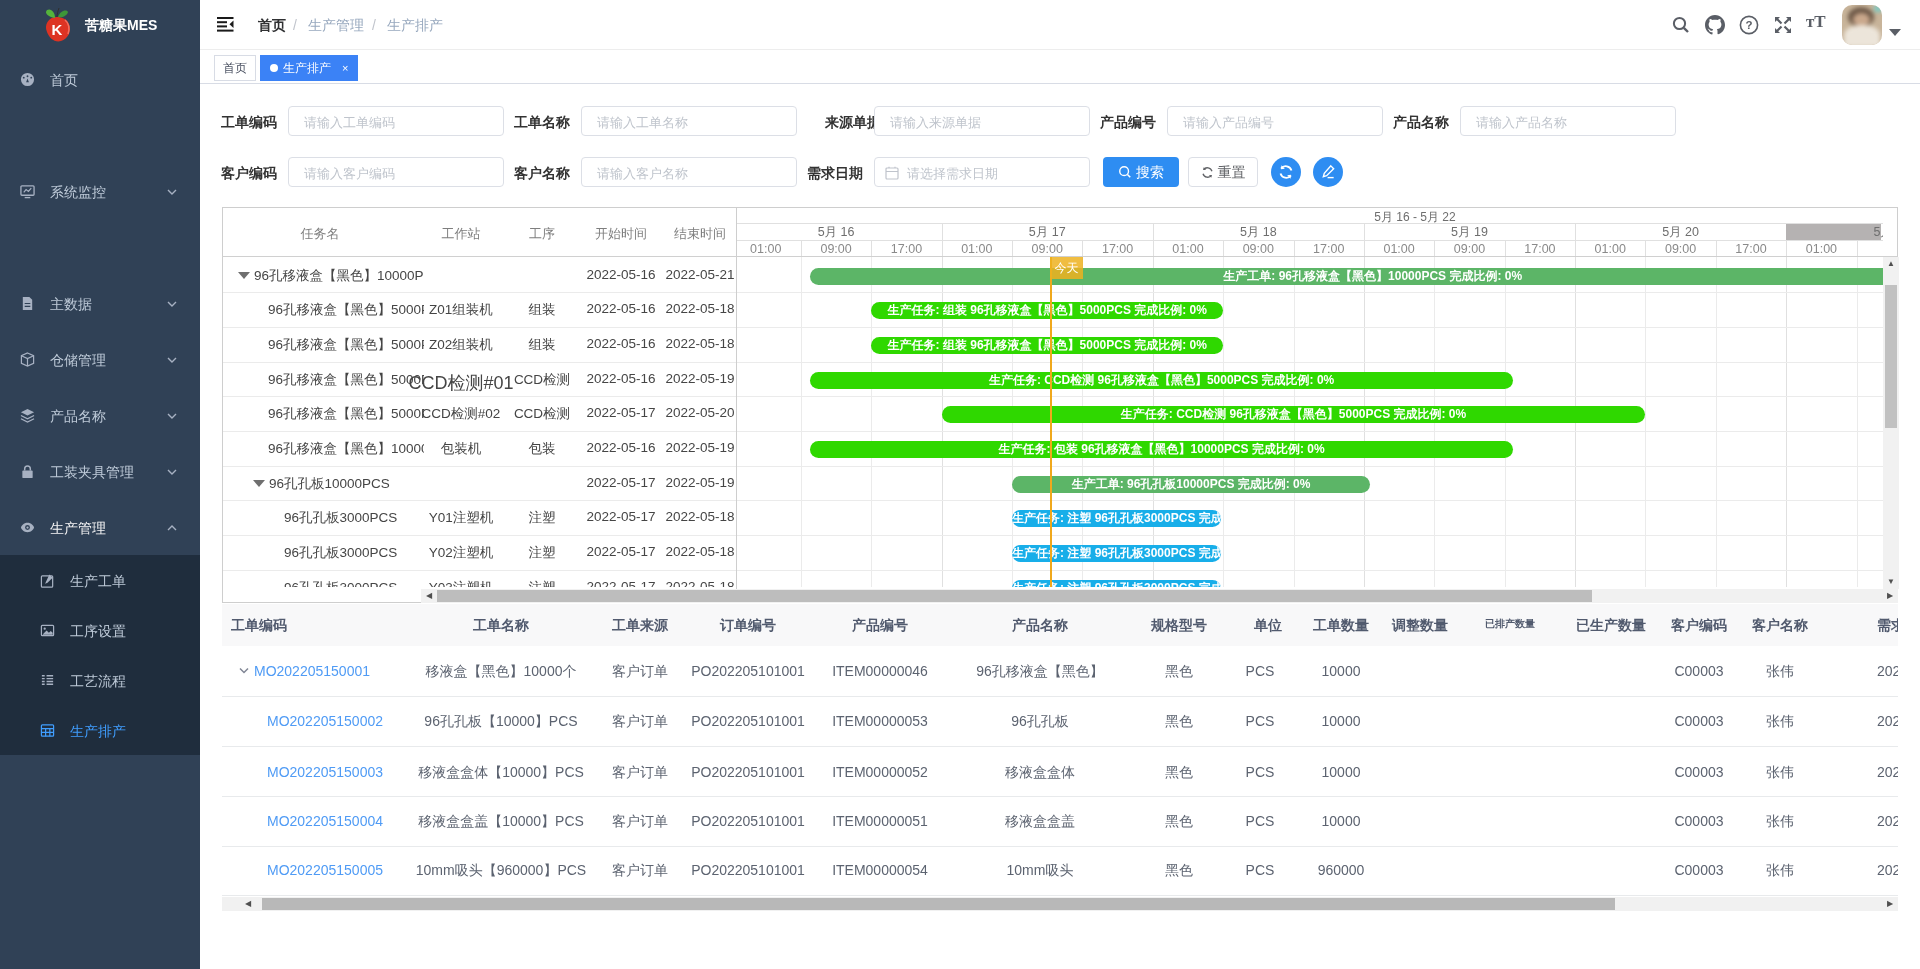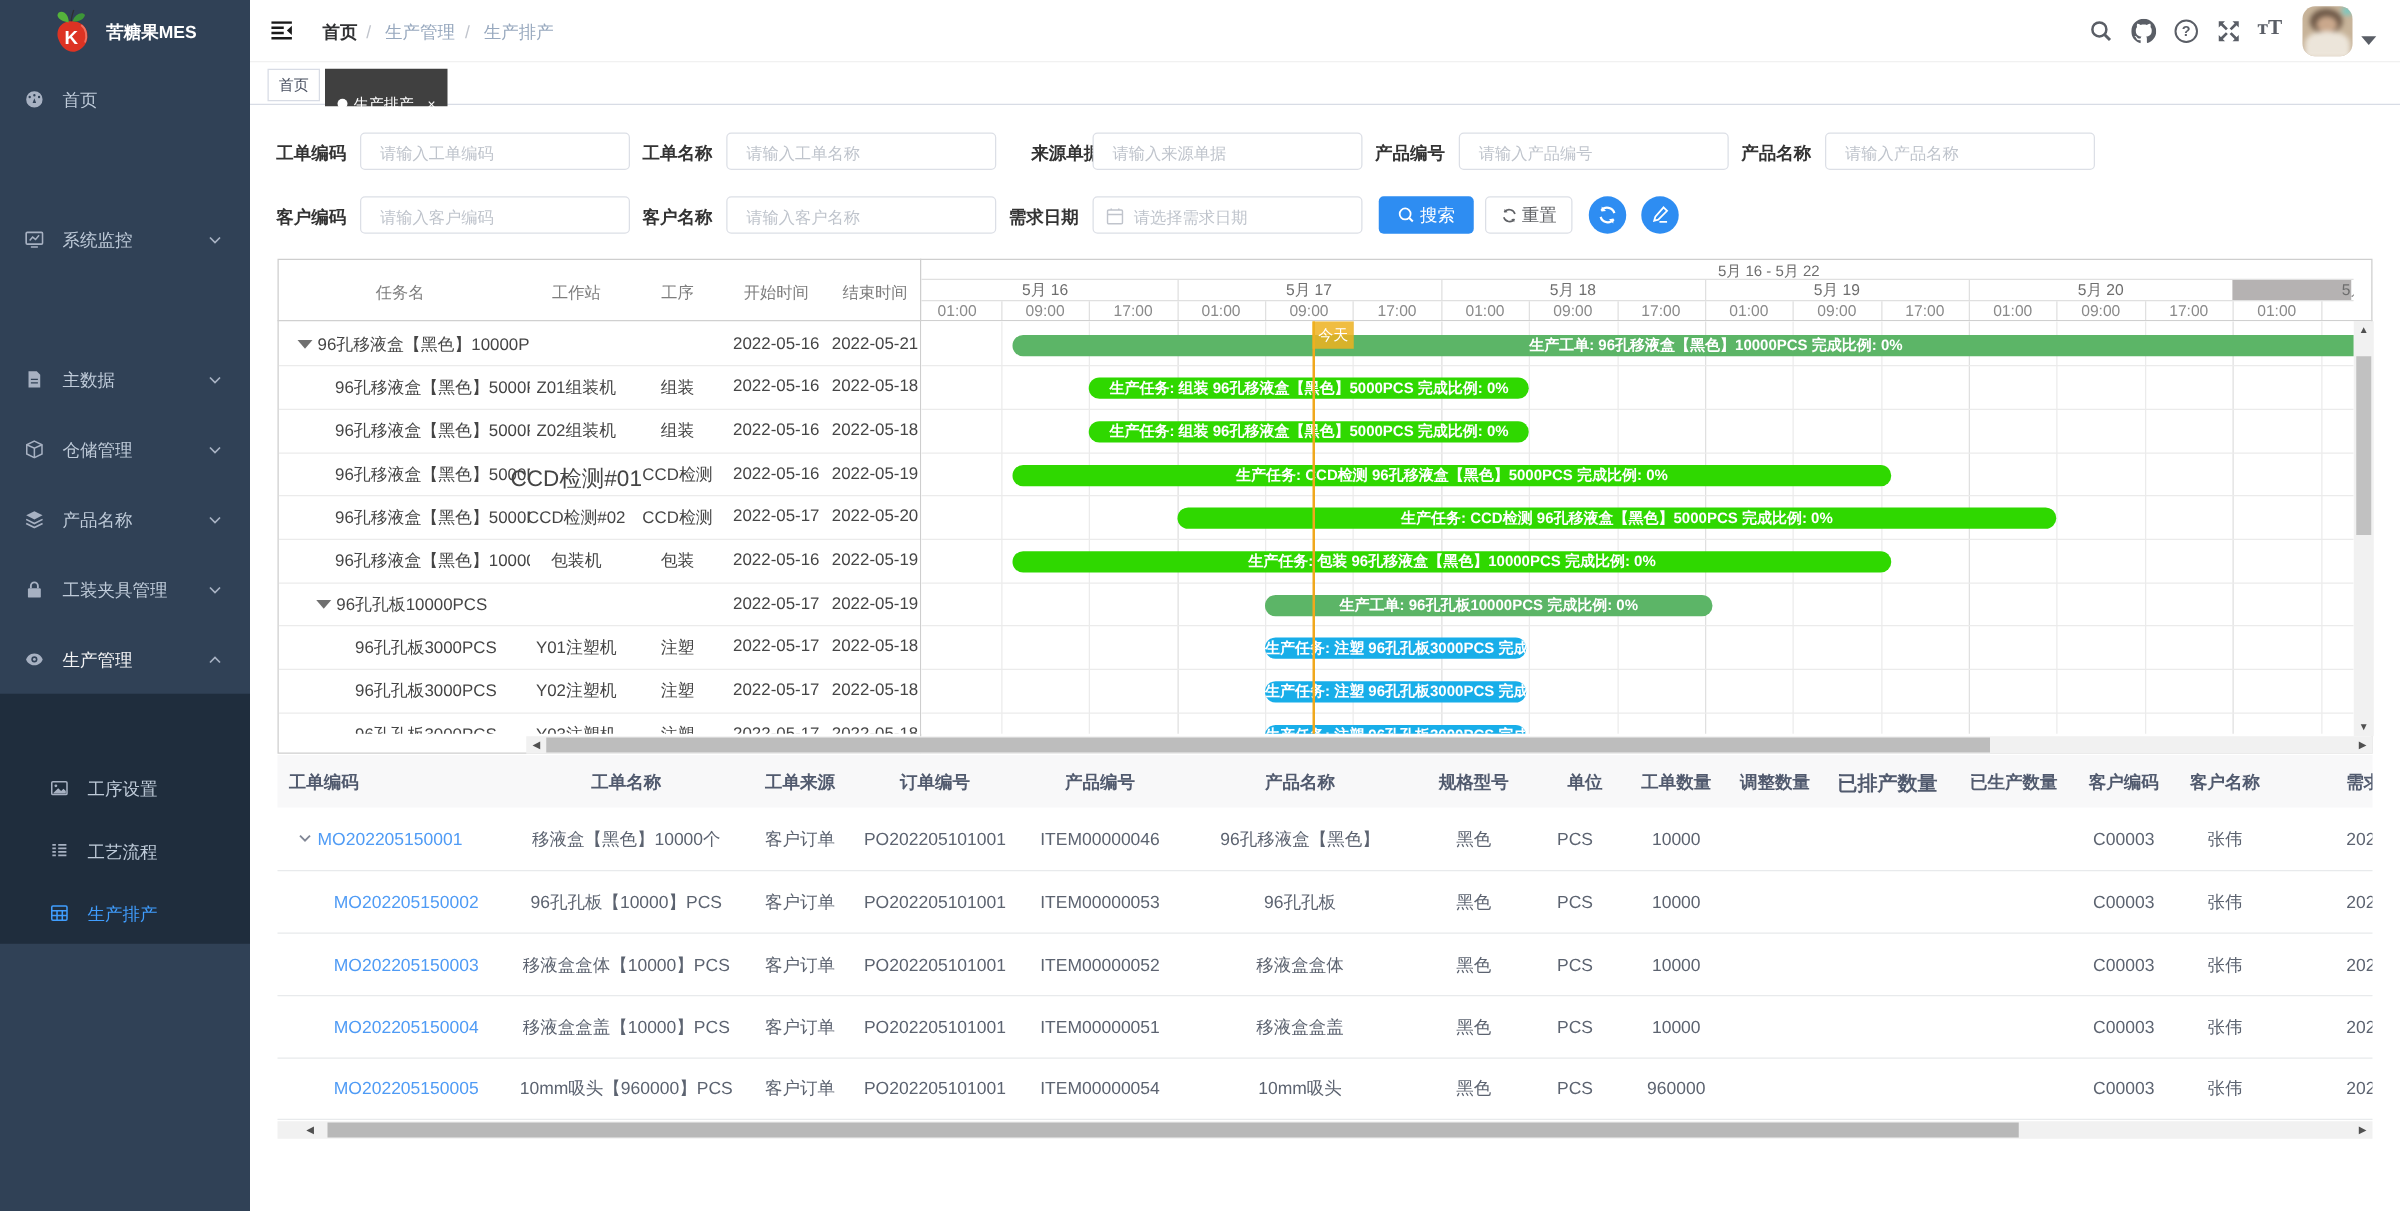--- a/index.html
+++ b/index.html
@@ -82,20 +82,27 @@
           <path d="M8 3 C12 3 14.5 6 15 8 C14.5 10 12 13 8 13 C4 13 1.5 10 1 8 C1.5 6 4 3 8 3 Z" fill="#a7b1c2"></path>
           <circle cx="8" cy="8" r="2.6" fill="#304156"></circle>
           <circle cx="8" cy="8" r="1.2" fill="#a7b1c2"></circle>
         </svg>
 <div class="abs" style="left:50px;top:21px;font-size:14px;color:#f4f4f5">生产管理</div>
 <svg class="abs" style="left:166px;top:25px" width="12" height="8" viewBox="0 0 12 8">
           <path d="M2 2 L6 6 L10 2" stroke="#a7b1c2" stroke-width="1.4" fill="none" transform="rotate(180 6 4)"></path>
         </svg>
 </div>
 <div class="abs" style="left:0;top:555px;width:200px;height:200px;background:#1f2d3d">
+<div class="abs" style="left:0;top:0px;width:200px;height:50px">
+<svg class="abs" style="left:40px;top:18px" width="15" height="15" viewBox="0 0 16 16">
+            <rect x="1.5" y="3" width="12" height="12" rx="1" stroke="#a7b1c2" stroke-width="1.3" fill="none"></rect>
+            <path d="M10 1.5 L13.5 5 L8 10.5 L5.5 11.5 L6.5 9 Z" fill="#a7b1c2"></path>
+          </svg>
+<div class="abs" style="left:70px;top:18px;font-size:14px;color:#bfcbd9">生产工单</div>
+</div>
 <div class="abs" style="left:0;top:50px;width:200px;height:50px">
 <svg class="abs" style="left:40px;top:18px" width="15" height="15" viewBox="0 0 16 16">
             <rect x="1.5" y="2.5" width="13" height="11" rx="1" stroke="#a7b1c2" stroke-width="1.3" fill="none"></rect>
             <circle cx="5" cy="6" r="1.2" fill="#a7b1c2"></circle>
             <path d="M3 12 L7 8 L9.5 10.5 L11.5 8.5 L13.5 10.5 V12.5 H3 Z" fill="#a7b1c2"></path>
           </svg>
 <div class="abs" style="left:70px;top:18px;font-size:14px;color:#bfcbd9">工序设置</div>
 </div>
 <div class="abs" style="left:0;top:100px;width:200px;height:50px">
 <svg class="abs" style="left:40px;top:18px" width="15" height="15" viewBox="0 0 16 16">
@@ -146,21 +153,21 @@
       <div style="position:absolute;inset:0;filter:blur(2px)">
 <div class="abs" style="left:32px;top:0;width:8px;height:7px;background:#7ec8c0"></div>
 <div class="abs" style="left:6px;top:2px;width:26px;height:20px;border-radius:50%;background:#6d5847"></div>
 <div class="abs" style="left:11px;top:8px;width:17px;height:13px;border-radius:50%;background:#caa88c"></div>
 <div class="abs" style="left:2px;top:20px;width:36px;height:22px;border-radius:45% 45% 0 0;background:#ece5da"></div>
 </div>
     </div>
 <div class="abs" style="left:1889px;top:29px;width:0;height:0;border-left:6px solid transparent;border-right:6px solid transparent;border-top:7px solid #5a5e66"></div>
 <div class="abs" style="left:200px;top:50px;width:1720px;height:34px;background:#fff;border-bottom:1px solid #d8dce5"></div>
 <div class="abs" style="left:214px;top:55px;height:26px;line-height:24px;padding:0 8px;border:1px solid #d8dce5;background:#fff;color:#495060;font-size:12px">首页</div>
-<div class="abs" style="left:260px;top:55px;height:26px;line-height:26px;background:#404040;color:#fff;font-size:12px;padding:15px 10px"><span style="display:inline-block;width:8px;height:8px;border-radius:50%;background:#fff;margin-right:5px"></span>生产排产<span style="margin-left:11px;font-size:11px">×</span></div>
+<div class="abs" style="left:260px;top:55px;height:26px;line-height:26px;background:#3b82f6;color:#fff;font-size:12px;padding:0 10px"><span style="display:inline-block;width:8px;height:8px;border-radius:50%;background:#fff;margin-right:5px"></span>生产排产<span style="margin-left:11px;font-size:11px">×</span></div>
 <div class="abs" style="left:221px;top:114px;width:68px;font-size:14px;font-weight:700;color:#333">工单编码</div>
 <div class="abs" style="left:288px;top:106px;width:216px;height:30px;border:1px solid #dcdfe6;border-radius:4px;background:#fff">
       <div class="abs" style="left:15px;top:7px;font-size:13px;color:#bfc4cc;left:15px">请输入工单编码</div>
     </div>
 <div class="abs" style="left:514px;top:114px;width:68px;font-size:14px;font-weight:700;color:#333">工单名称</div>
 <div class="abs" style="left:581px;top:106px;width:216px;height:30px;border:1px solid #dcdfe6;border-radius:4px;background:#fff">
       <div class="abs" style="left:15px;top:7px;font-size:13px;color:#bfc4cc;left:15px">请输入工单名称</div>
     </div>
 <div class="abs" style="left:825px;top:114px;width:68px;font-size:14px;font-weight:700;color:#333">来源单据</div>
 <div class="abs" style="left:874px;top:106px;width:216px;height:30px;border:1px solid #dcdfe6;border-radius:4px;background:#fff">
@@ -381,21 +388,21 @@
 <div class="abs nw" style="left:231px;top:617px;font-size:14px;font-weight:700;color:#515a6e">工单编码</div>
 <div class="abs ct nw" style="left:421px;top:617px;width:160px;font-size:14px;font-weight:700;color:#515a6e">工单名称</div>
 <div class="abs ct nw" style="left:560px;top:617px;width:160px;font-size:14px;font-weight:700;color:#515a6e">工单来源</div>
 <div class="abs ct nw" style="left:668px;top:617px;width:160px;font-size:14px;font-weight:700;color:#515a6e">订单编号</div>
 <div class="abs ct nw" style="left:800px;top:617px;width:160px;font-size:14px;font-weight:700;color:#515a6e">产品编号</div>
 <div class="abs ct nw" style="left:960px;top:617px;width:160px;font-size:14px;font-weight:700;color:#515a6e">产品名称</div>
 <div class="abs ct nw" style="left:1099px;top:617px;width:160px;font-size:14px;font-weight:700;color:#515a6e">规格型号</div>
 <div class="abs ct nw" style="left:1180px;top:617px;width:176px;font-size:14px;font-weight:700;color:#515a6e">单位</div>
 <div class="abs ct nw" style="left:1261px;top:617px;width:160px;font-size:14px;font-weight:700;color:#515a6e">工单数量</div>
 <div class="abs ct nw" style="left:1340px;top:617px;width:160px;font-size:14px;font-weight:700;color:#515a6e">调整数量</div>
-<div class="abs ct nw" style="left:1430px;top:617px;width:160px;font-size:16px;font-weight:700;color:#515a6e">已排产数量</div>
+<div class="abs ct nw" style="left:1430px;top:617px;width:160px;font-size:10px;font-weight:700;color:#515a6e">已排产数量</div>
 <div class="abs ct nw" style="left:1531px;top:617px;width:160px;font-size:14px;font-weight:700;color:#515a6e">已生产数量</div>
 <div class="abs ct nw" style="left:1619px;top:617px;width:160px;font-size:14px;font-weight:700;color:#515a6e">客户编码</div>
 <div class="abs ct nw" style="left:1700px;top:617px;width:160px;font-size:14px;font-weight:700;color:#515a6e">客户名称</div>
 <div class="abs nw" style="left:1877px;top:617px;width:21px;font-size:14px;font-weight:700;color:#515a6e">需求日期</div>
 <svg class="abs" style="left:238px;top:667px" width="12" height="8" viewBox="0 0 12 8">
       <path d="M2 1.5 L6 5.5 L10 1.5" stroke="#808695" stroke-width="1.5" fill="none"></path>
     </svg>
 <div class="abs nw" style="left:254px;top:663px;font-size:14px;color:#4f9bf5">MO202205150001</div>
 <div class="abs ct nw" style="left:391px;top:663px;width:220px;font-size:14px;color:#5c6370">移液盒【黑色】10000个</div>
 <div class="abs ct nw" style="left:530px;top:663px;width:220px;font-size:14px;color:#5c6370">客户订单</div>

